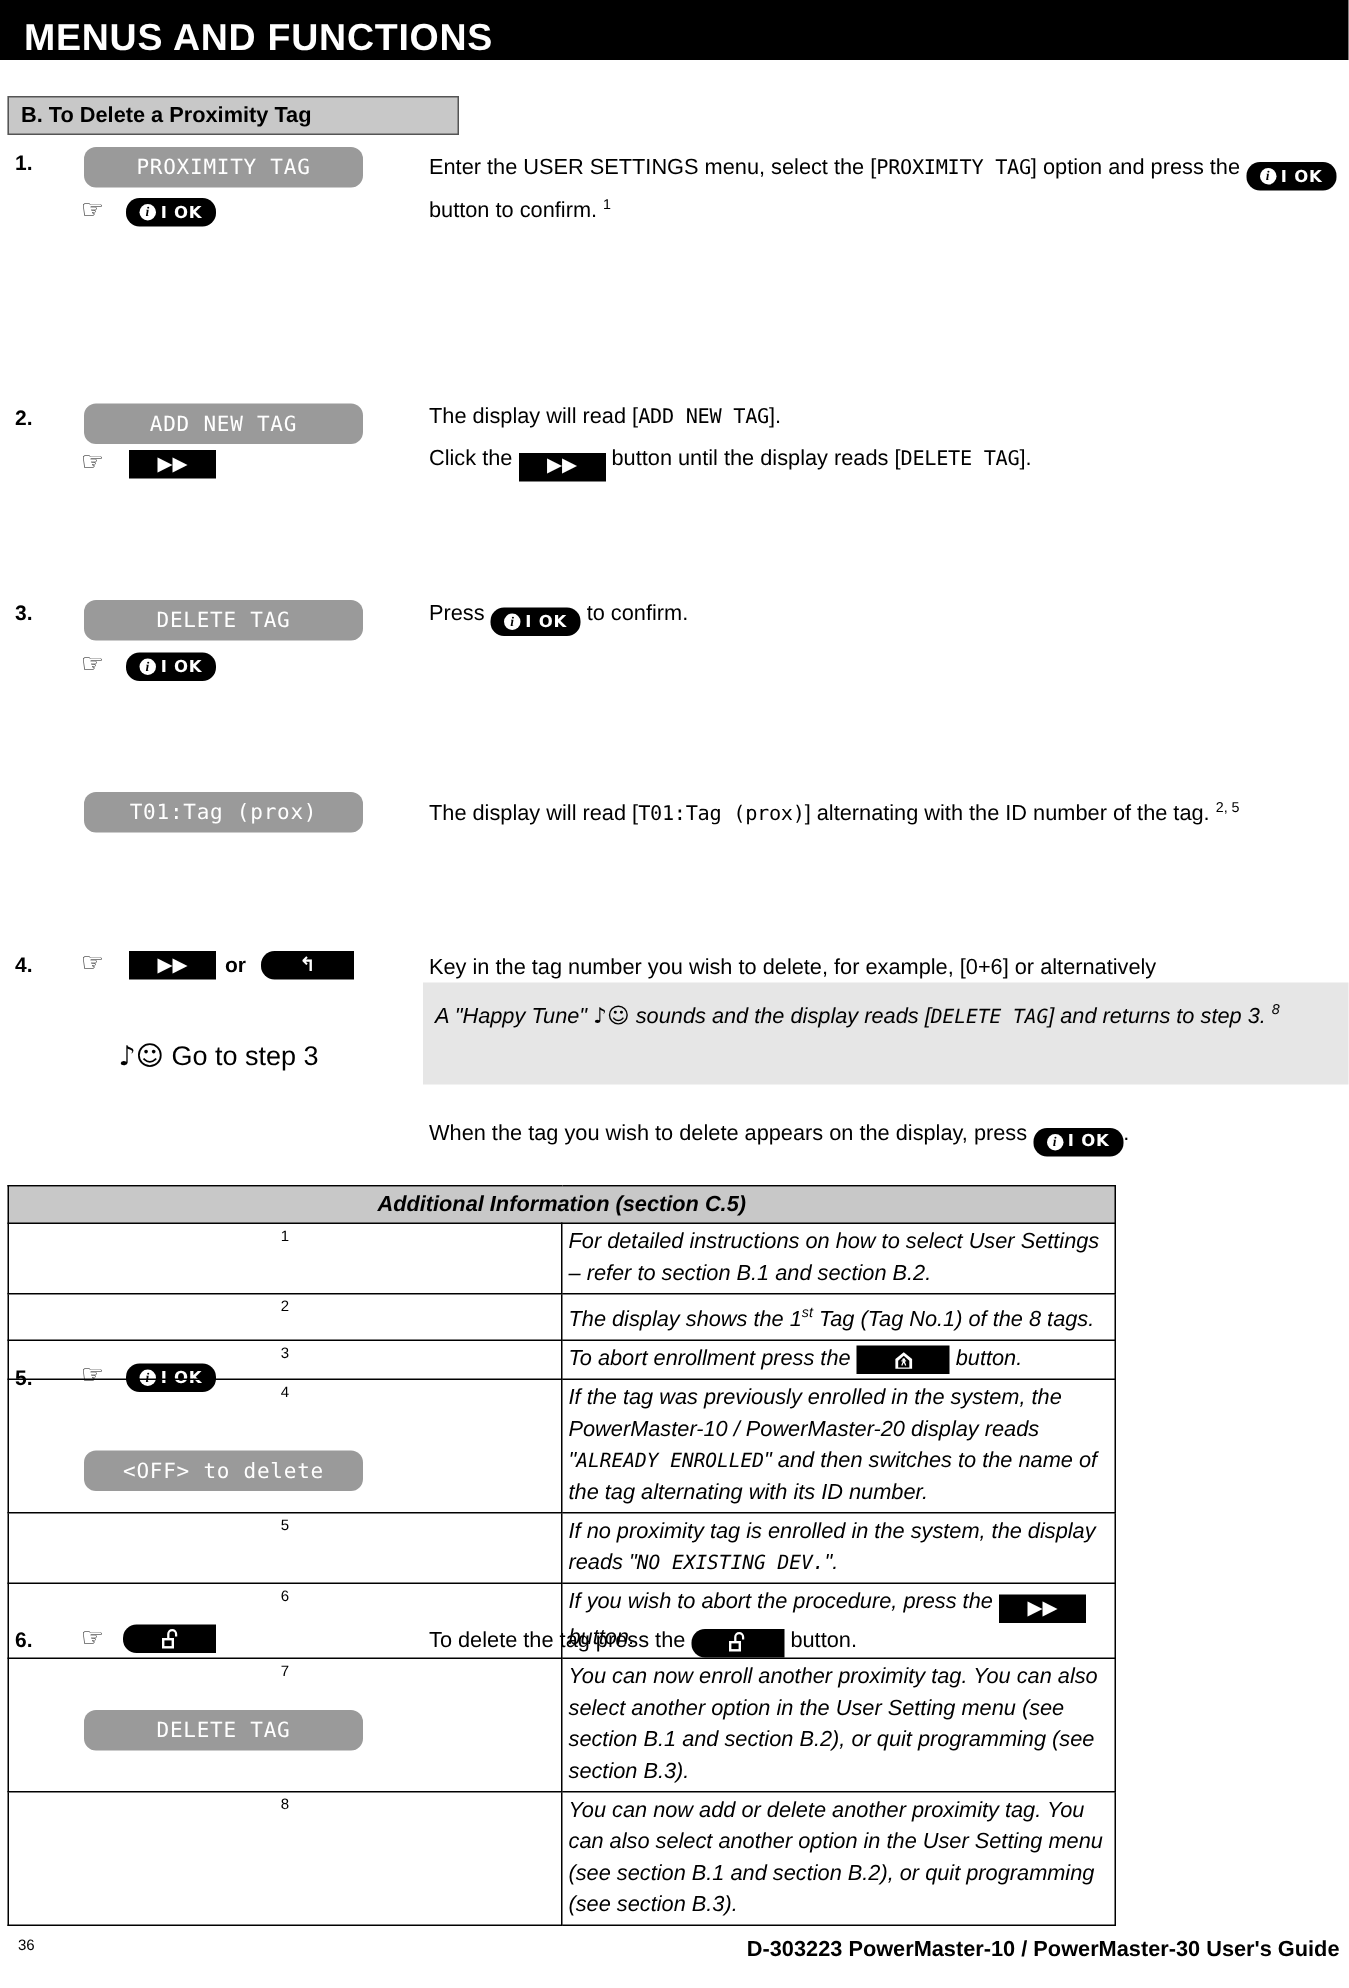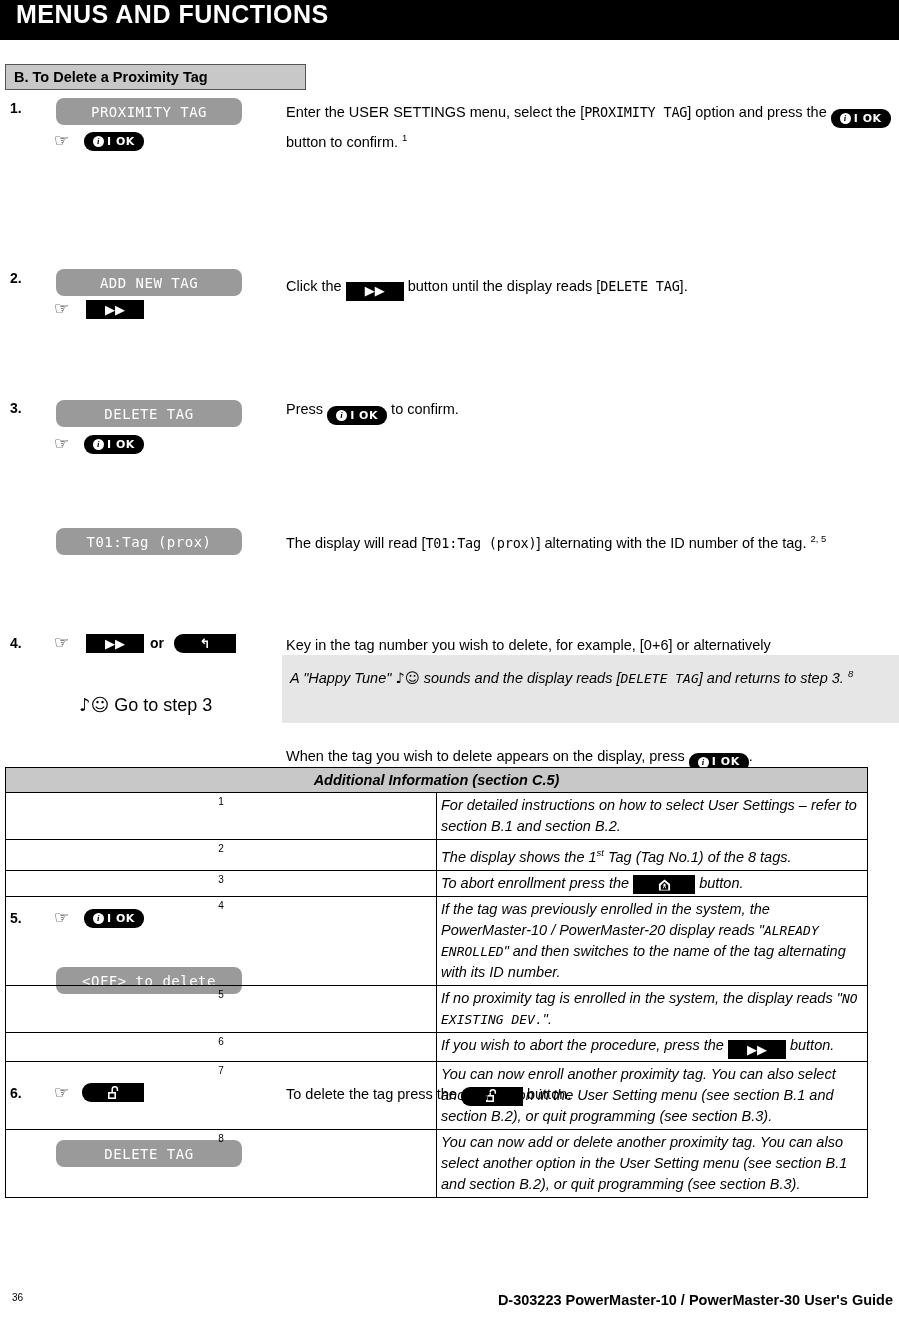--- a/index.html
+++ b/index.html
@@ -16,21 +16,21 @@
     overflow: hidden;
   }
 
   
   .banner {
     position: absolute;
     left: 0; top: 0;
     width: 899px; height: 40px;
     background: #000;
     display: flex;
-    align-items: flex-start;
+    align-items: flex-end;
   }
   .banner-title {
     color: #fff;
     font-size: 25px;
     font-weight: bold;
     letter-spacing: .5px;
     padding-left: 16px;
     font-family: "Liberation Sans", sans-serif;
   }
 
@@ -162,22 +162,22 @@
     position: absolute;
     left: 79px; top: 694px;
     font-size: 18px;
     white-space: nowrap;
   }
   .symline { font-family: "DejaVu Sans", sans-serif; }
 
   
   .addinfo {
     position: absolute;
-    left: 5px; top: 767px;
-    width: 863px;
+    left: 5px; top: 790px;
+    width: 739px;
     border-collapse: collapse;
     table-layout: fixed;
   }
   .addinfo td, .addinfo th {
     border: 1px solid #000;
     padding: 2px 4px;
     vertical-align: top;
   }
   .addinfo thead th {
     background: #c8c8c8;
@@ -249,20 +249,23 @@
       </p>
     </div>
   </div>
 
   <div class="step-row" style="height:66px;">
     <div class="num" style="top:96px;">2.</div>
     <div class="lcd" style="left:56px; top:95px;">ADD NEW TAG</div>
     <div class="hand" style="left:54px; top:126px;">☞</div>
     <span class="btn next abs" style="left:86px; top:126px;">▶▶</span>
     <div class="instr" style="top:94px;">
+      <p>
+        <span>The display will read [</span><span class="lcdtext">ADD NEW TAG</span><span>].</span>
+      </p>
       <p style="margin-top:8px;">
         <span>Click the </span><span class="btn next">▶▶</span><span> button until the display reads [</span><span class="lcdtext">DELETE TAG</span><span>].</span>
       </p>
     </div>
   </div>
 
   <div class="step-row" style="height:60px;">
     <div class="num" style="top:160px;">3.</div>
     <div class="lcd" style="left:56px; top:160px;">DELETE TAG</div>
     <div class="hand" style="left:54px; top:195px;">☞</div>

